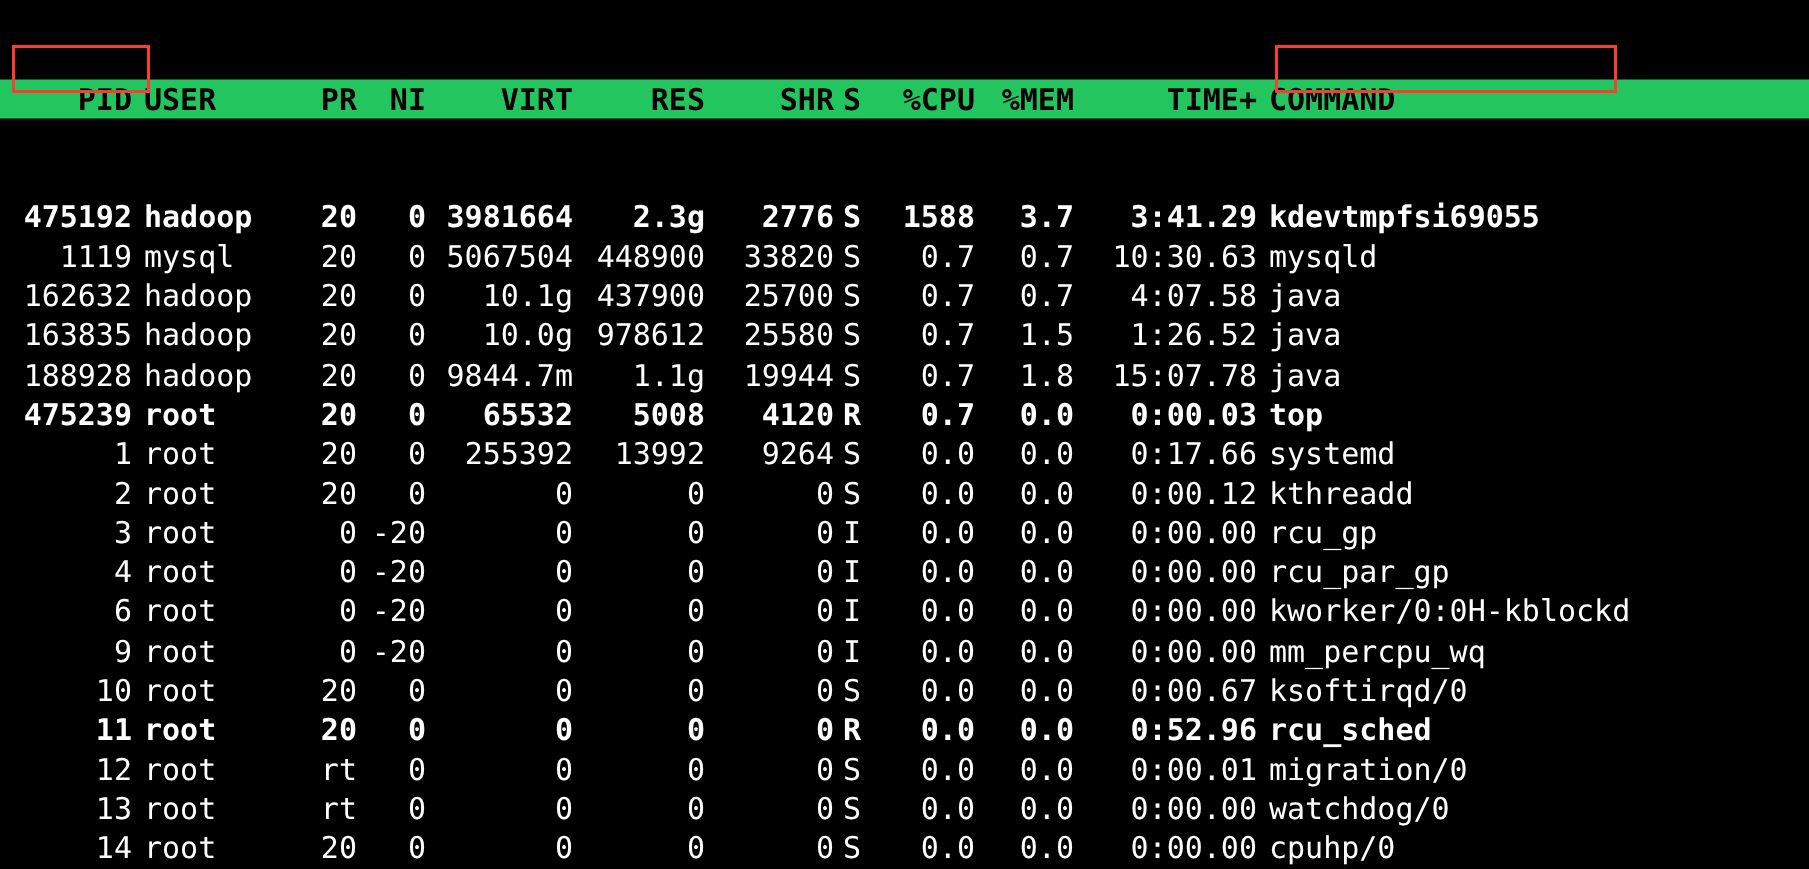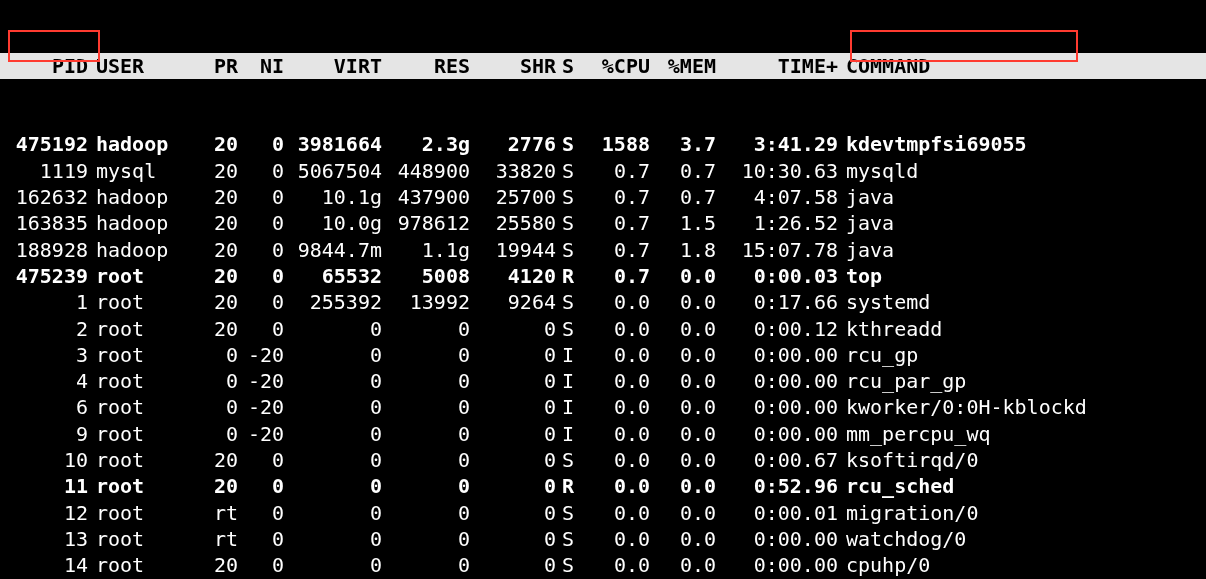--- a/index.html
+++ b/index.html
@@ -6,21 +6,21 @@
   .term{
     font-family:"Consolas","Menlo","DejaVu Sans Mono","Courier New",monospace;
     font-size:20px;
     line-height:26.3px;
     color:#fff;
     white-space:pre;
     position:relative;
     padding-top:0;
   }
   .hdr{
-    background:#e5e5e5;
+    background:#22c55e;
     color:#000;
     display:block;
   }
   .row{display:block;}
   .bold{font-weight:700;}
   .cell{display:inline-block;}
   .pid{width:88px;text-align:right;}
   .user{width:88px;text-align:left;padding-left:8px;}
   .pr{width:54px;text-align:right;}
   .ni{width:46px;text-align:right;}

